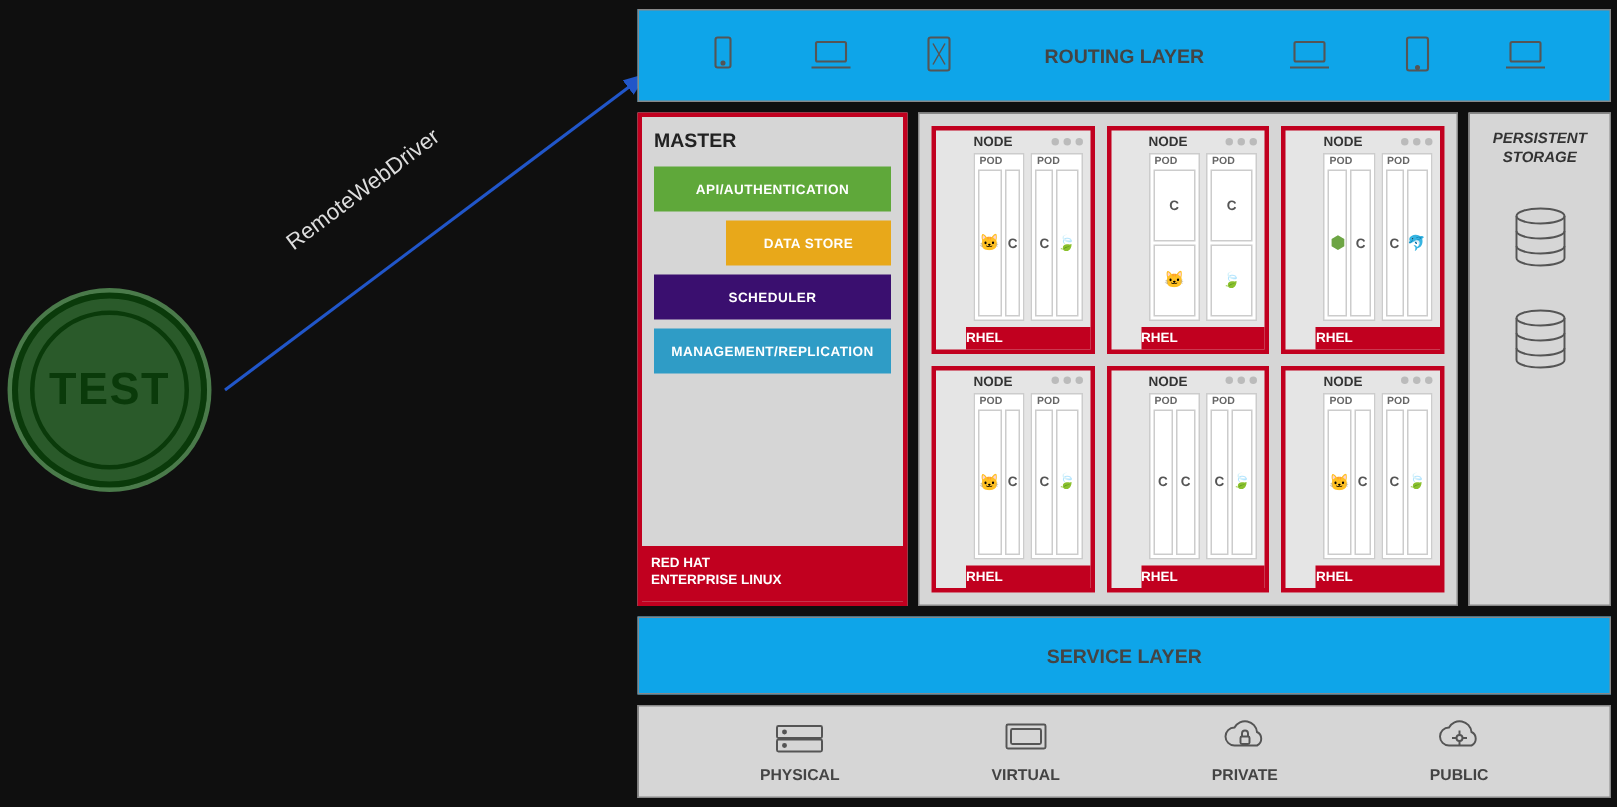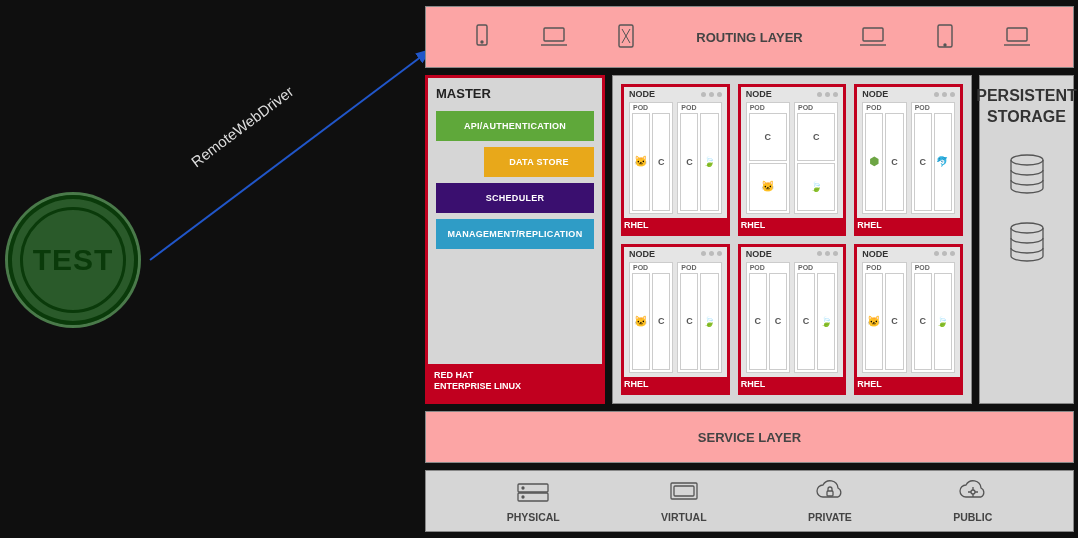--- a/index.html
+++ b/index.html
@@ -60,21 +60,21 @@
     position: absolute;
     left: 425px;
     top: 6px;
     right: 4px;
     bottom: 6px;
     display: grid;
     grid-template-rows: 62px auto 52px 62px;
     gap: 7px;
   }
   .band {
-    background: #fca5a5;
+    background: #0ea5e9;
     border: 1px solid #888;
     display: flex;
     align-items: center;
     justify-content: center;
     gap: 40px;
     color: #444;
     font-size: 13px;
     font-weight: 600;
   }
   .band .band-label { margin: 0 14px; }
@@ -132,20 +132,21 @@
     grid-template-rows: 1fr 1fr;
     grid-template-columns: repeat(3,1fr);
     gap: 8px;
     padding: 8px;
   }
   .node {
     border: 3px solid #c1001f;
     background:#e5e5e5;
     display:flex;
     flex-direction:column;
+    padding-left:20px;
   }
   .node-top {
     display:flex;
     align-items:center;
     justify-content:space-between;
     padding:2px 5px 1px 5px;
   }
   .node-top span { font-size:9px; font-weight:700; color:#333; }
   .dots { display:flex; gap:3px; }
   .dots i { width:5px; height:5px; border-radius:50%; background:#bbb; display:block; }
@@ -184,21 +185,21 @@
 
   .storage {
     background:#d6d6d6;
     border:1px solid #888;
     display:flex;
     flex-direction:column;
     align-items:center;
     padding:10px 4px;
     gap:24px;
   }
-  .storage h4 { font-size:16px; font-weight:700; color:#333; text-align:center; line-height:1.3; }
+  .storage h4 { font-size:10px; font-weight:700; color:#333; text-align:center; line-height:1.3;font-style:italic; }
   .db-stack { display:flex; flex-direction:column; align-items:center; }
   .db-stack svg { width:44px; height:44px; }
 
   .infra {
     background:#d6d6d6;
     border:1px solid #888;
     display:flex;
     align-items:center;
     justify-content:space-around;
     padding: 4px 30px;

